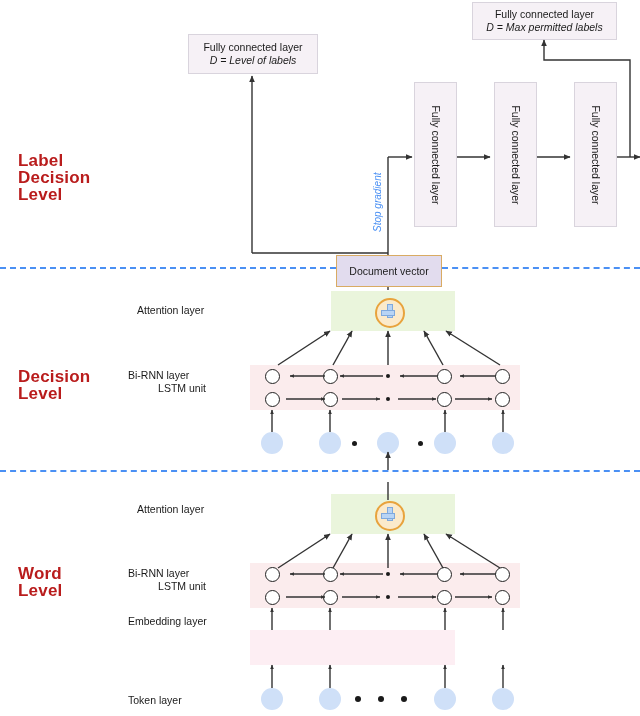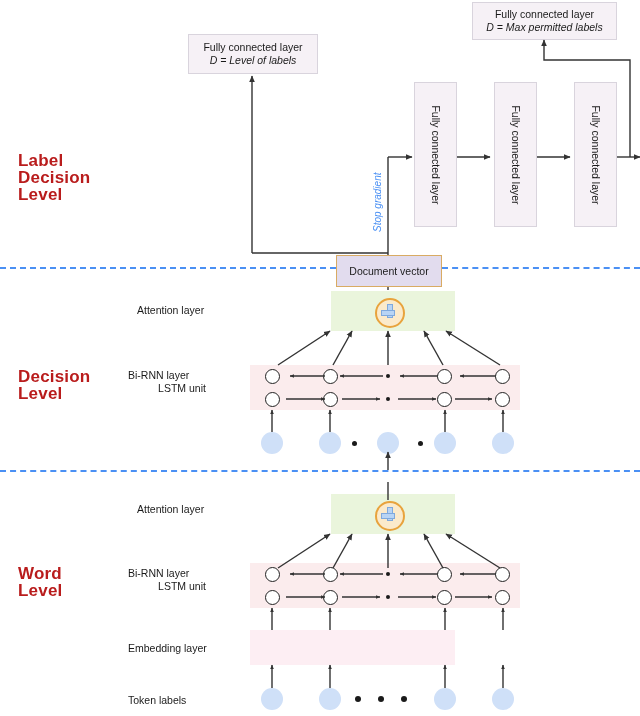--- a/index.html
+++ b/index.html
@@ -233,25 +233,25 @@
   <div class="dot" style="left:352px;top:441px;width:5px;height:5px;"></div>
   <div class="dot" style="left:418px;top:441px;width:5px;height:5px;"></div>
 
   <div class="row-label" style="left:137px;top:503px;">
     <div>Attention layer</div>
   </div>
   <div class="row-label" style="left:128px;top:567px;width:108px;">
     <div style="text-align:left">Bi-RNN layer</div>
     <div style="text-align:center">LSTM unit</div>
   </div>
-  <div class="row-label" style="left:128px;top:642px;">
+  <div class="row-label" style="left:128px;top:615px;">
     <div>Embedding layer</div>
   </div>
   <div class="row-label" style="left:128px;top:694px;">
-    <div>Token labels</div>
+    <div>Token layer</div>
   </div>
 
   <div class="attnbox" style="left:331px;top:494px;width:124px;height:40px;"></div>
   <div class="plusicon" style="left:375px;top:501px;width:26px;height:26px;"></div>
 
   <div class="rnnbox" style="left:250px;top:563px;width:270px;height:45px;"></div>
   <div class="circ" style="left:265px;top:567px;width:15px;height:15px;"></div>
   <div class="circ" style="left:323px;top:567px;width:15px;height:15px;"></div>
   <div class="circ" style="left:437px;top:567px;width:15px;height:15px;"></div>
   <div class="circ" style="left:495px;top:567px;width:15px;height:15px;"></div>

